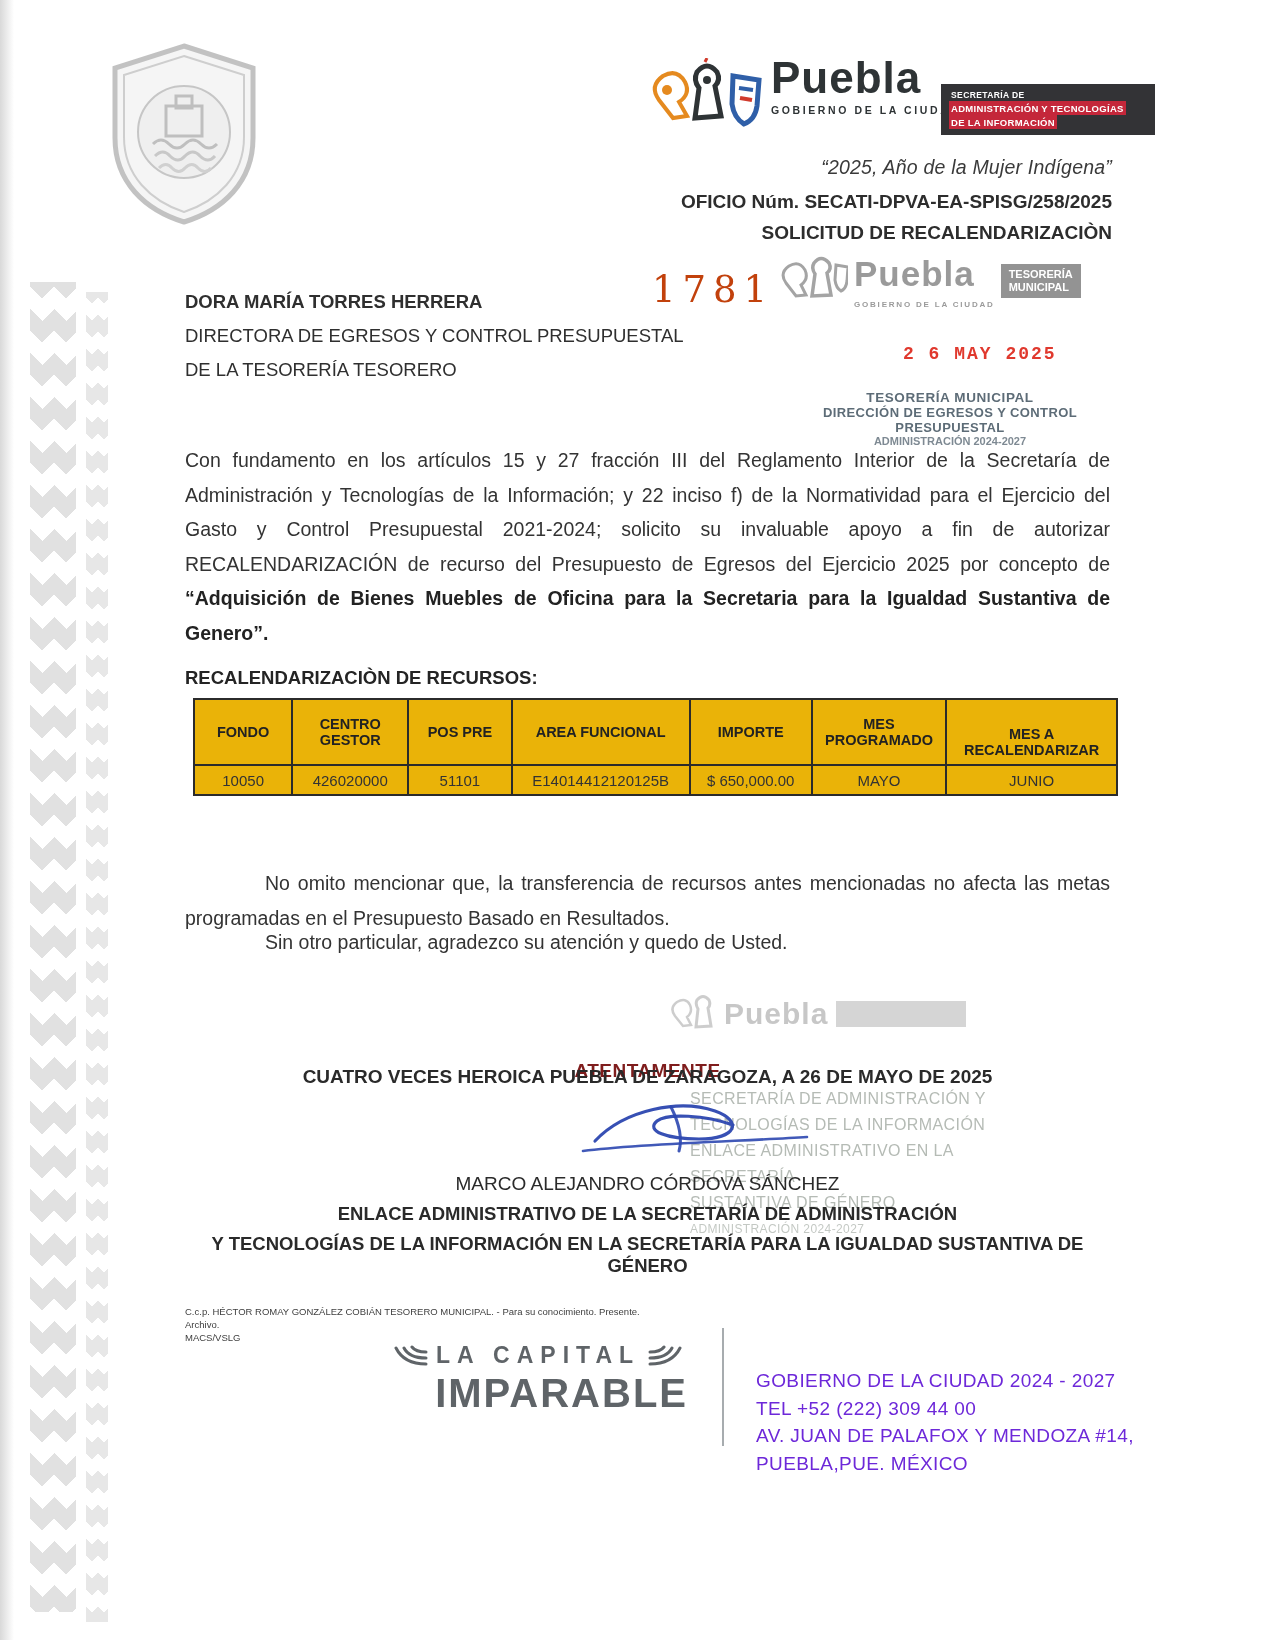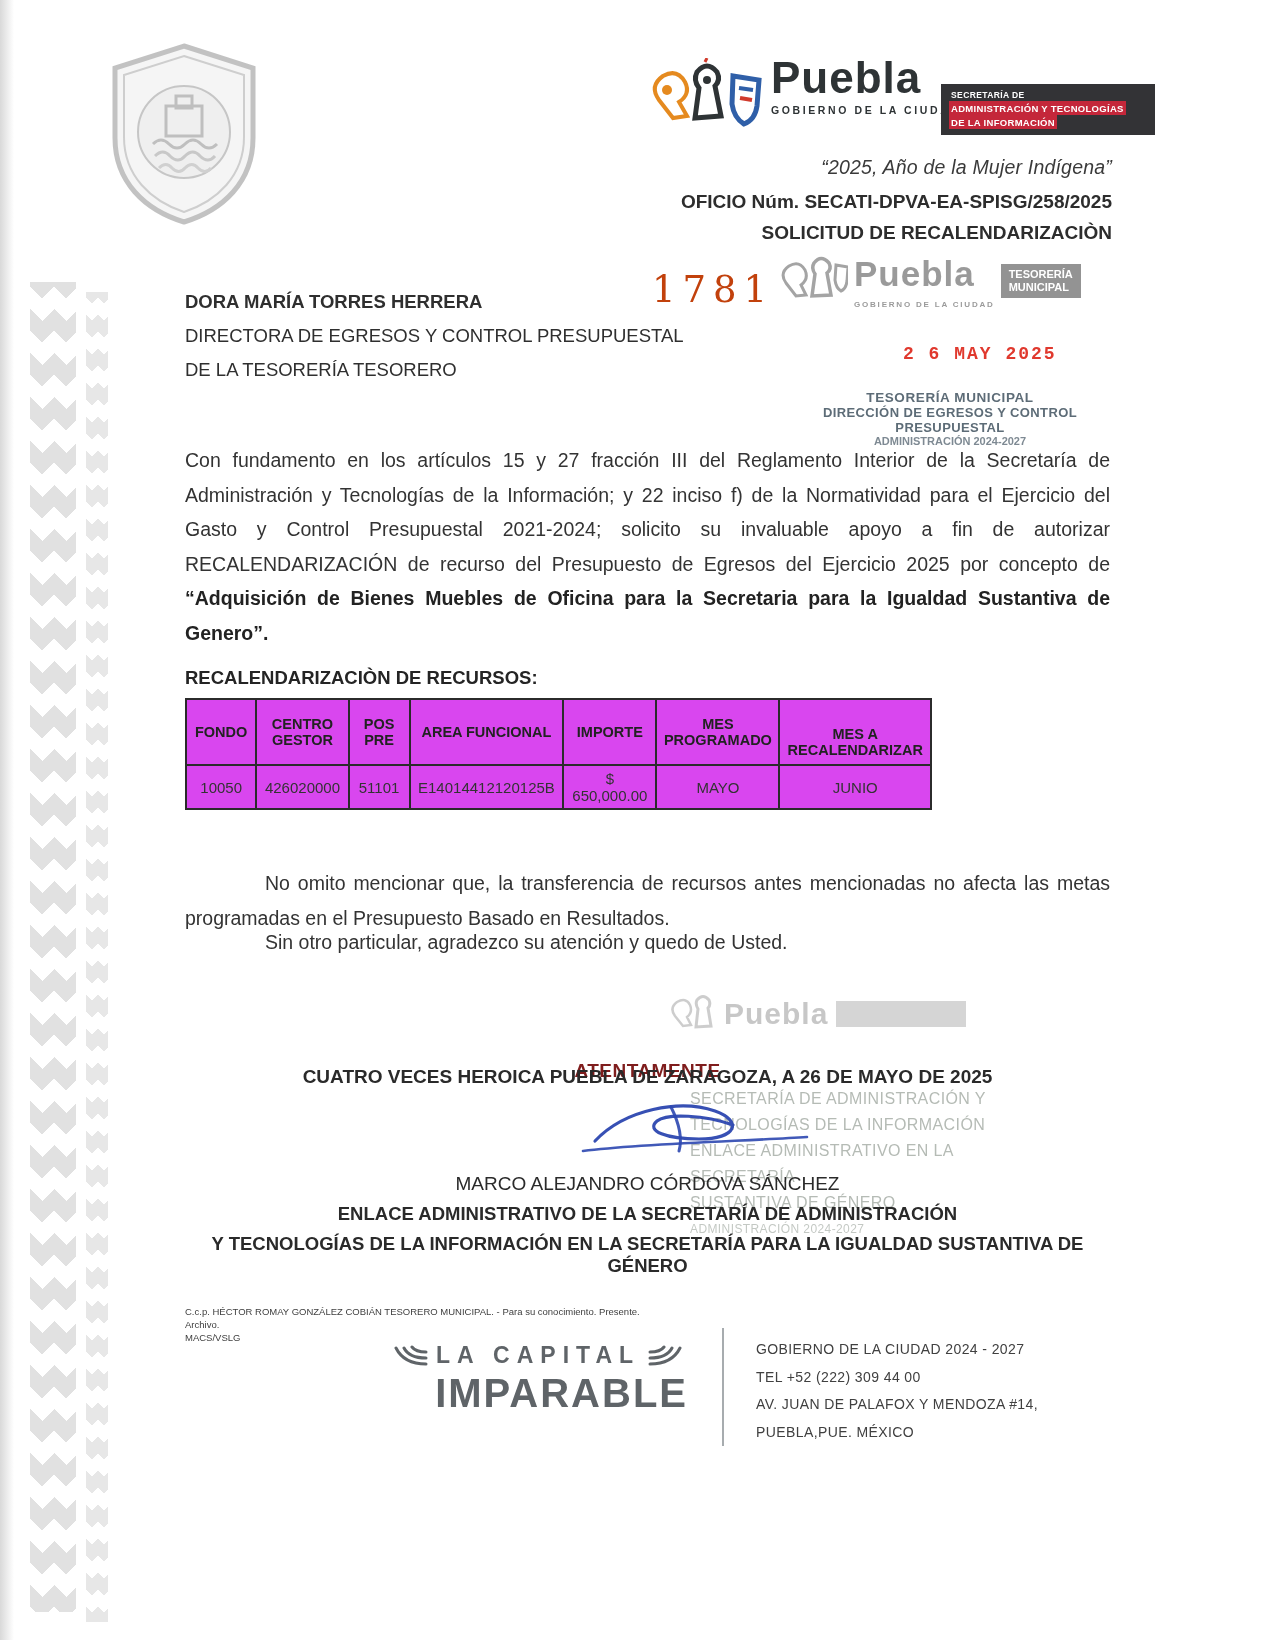--- a/index.html
+++ b/index.html
@@ -66,21 +66,21 @@
   .office-stamp .o2, .office-stamp .o3 { font-size:13px; font-weight:700; letter-spacing:.4px; }
   .office-stamp .o4 { font-size:11px; font-weight:700; opacity:.8; }
   
   .para { position:absolute; left:185px; width:925px; font-size:19.5px; line-height:34.5px; text-align:justify; color:#333; z-index:3; }
   .p1 { top:443px; }
   .p1 b { color:#222; }
   .p2 { top:840px; text-indent:80px;margin-top:26px; }
   .p3 { top:925px; text-indent:80px; }
   .section-title { position:absolute; left:185px; top:667px; font-size:18.5px; font-weight:700; color:#242424; z-index:3; }
   
-  .res-table { position:absolute; left:185px; top:698px; width:747px; border-collapse:collapse; z-index:3; background:#d946ef; }
+  .res-table { position:absolute; left:193px; top:698px; width:925px; border-collapse:collapse; z-index:3; background:#eab308; }
   .res-table th, .res-table td { border:2px solid #2b2b2b; text-align:center; padding:4px 6px; }
   .res-table th { font-size:14.5px; font-weight:700; height:66px; vertical-align:middle; color:#222; }
   .res-table th.bottom { vertical-align:bottom; padding-bottom:6px; }
   .res-table td { font-size:15px; height:30px; color:#333; }
   
   .sig-zone { position:absolute; left:185px; width:925px; text-align:center; z-index:3; }
   .atent { top:1036px; font-weight:700; font-size:19px; letter-spacing:.5px; color:#7f1d1d;margin-top:24px; }
   .placedate { top:1066px; font-weight:700; font-size:19px; color:#2a2a2a; }
   .sig-name { top:1173px; font-weight:400; font-size:19px; color:#2a2a2a; }
   .sig-title1 { top:1203px; font-weight:700; font-size:18.5px; color:#2a2a2a; }
@@ -90,21 +90,21 @@
   .stamp-ghost .gbox { margin-left:8px; width:130px; height:26px; background:#a9adaf; }
   .ghost-lines { position:absolute; left:690px; top:1086px; width:360px; color:#b5bbb5; z-index:2; font-size:16px; line-height:26px; letter-spacing:.4px; }
   .signature-svg { position:absolute; left:575px; top:1093px; z-index:4; }
   
   .ccp { position:absolute; left:185px; top:1305px; font-size:9.5px; line-height:13px; color:#3e3e3e; z-index:3; }
   .capital-logo { position:absolute; left:388px; top:1342px; width:300px; text-align:right; color:#5f6468; z-index:3; }
   .capital-top { display:flex; align-items:center; justify-content:center; gap:8px; }
   .capital-line1 { font-size:23px; font-weight:700; letter-spacing:7px; }
   .capital-line2 { font-size:40px; font-weight:800; letter-spacing:2px; margin-top:2px; }
   .fdivider { position:absolute; left:722px; top:1328px; width:2px; height:118px; background:#a7acaf; z-index:3; }
-  .contact { position:absolute; left:756px; top:1336px; font-size:14px; line-height:27.5px; color:#404040; letter-spacing:.4px; z-index:3; }
+  .contact { position:absolute; left:756px; top:1367px; font-size:19px; line-height:27.5px; color:#6d28d9; letter-spacing:.4px; z-index:3; }
 </style>
 </head>
 <body>
 
 <div class="page">
 
   <div class="deco-strip">
     <div class="deco-large"></div>
     <div class="deco-small"></div>
   </div>

